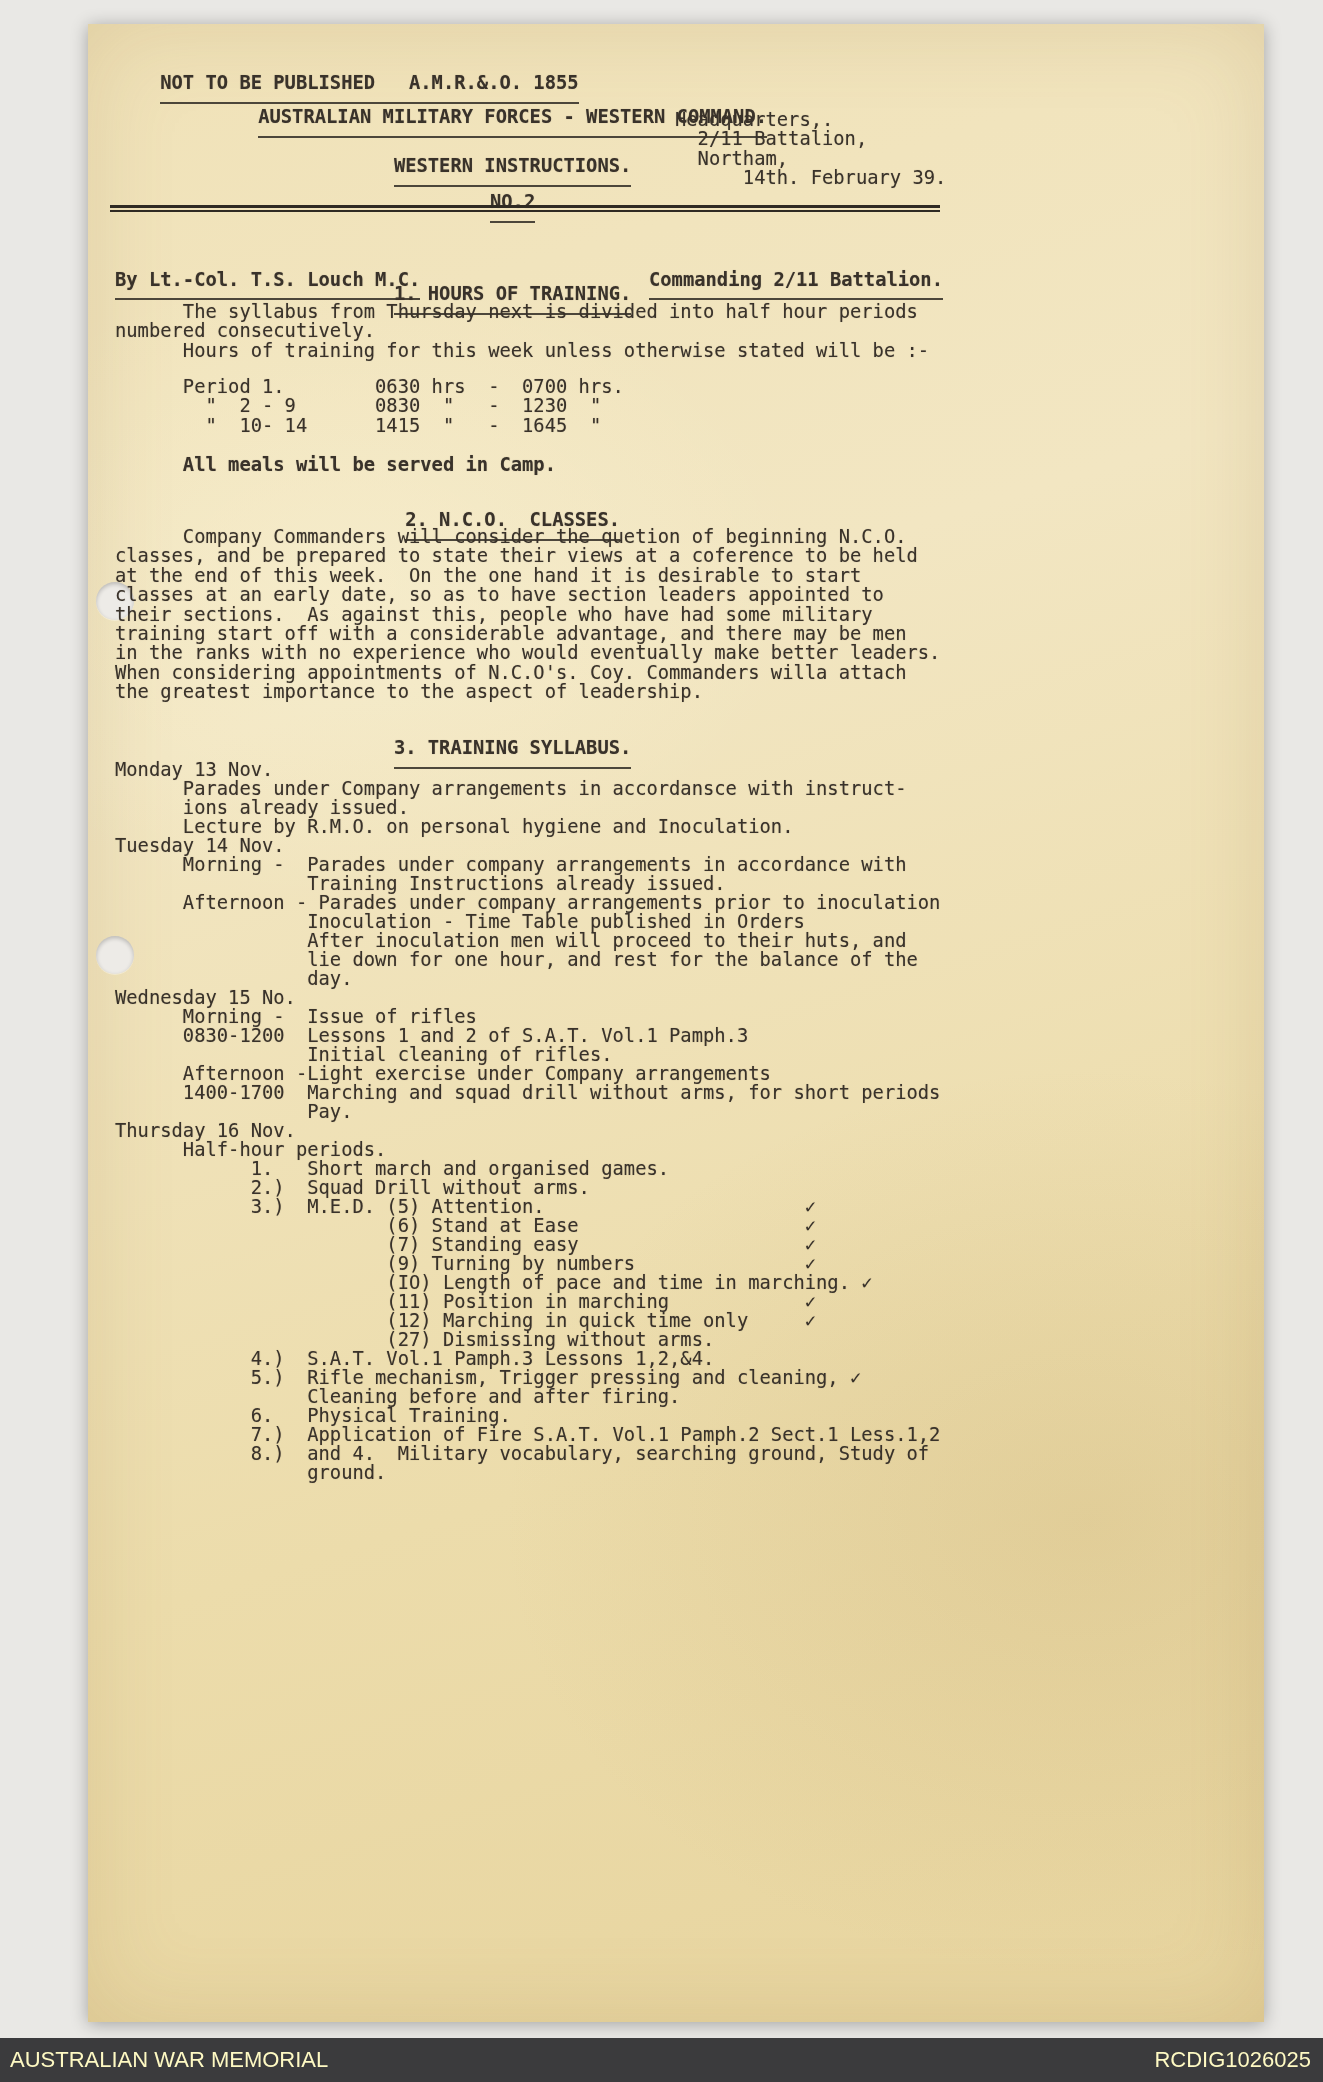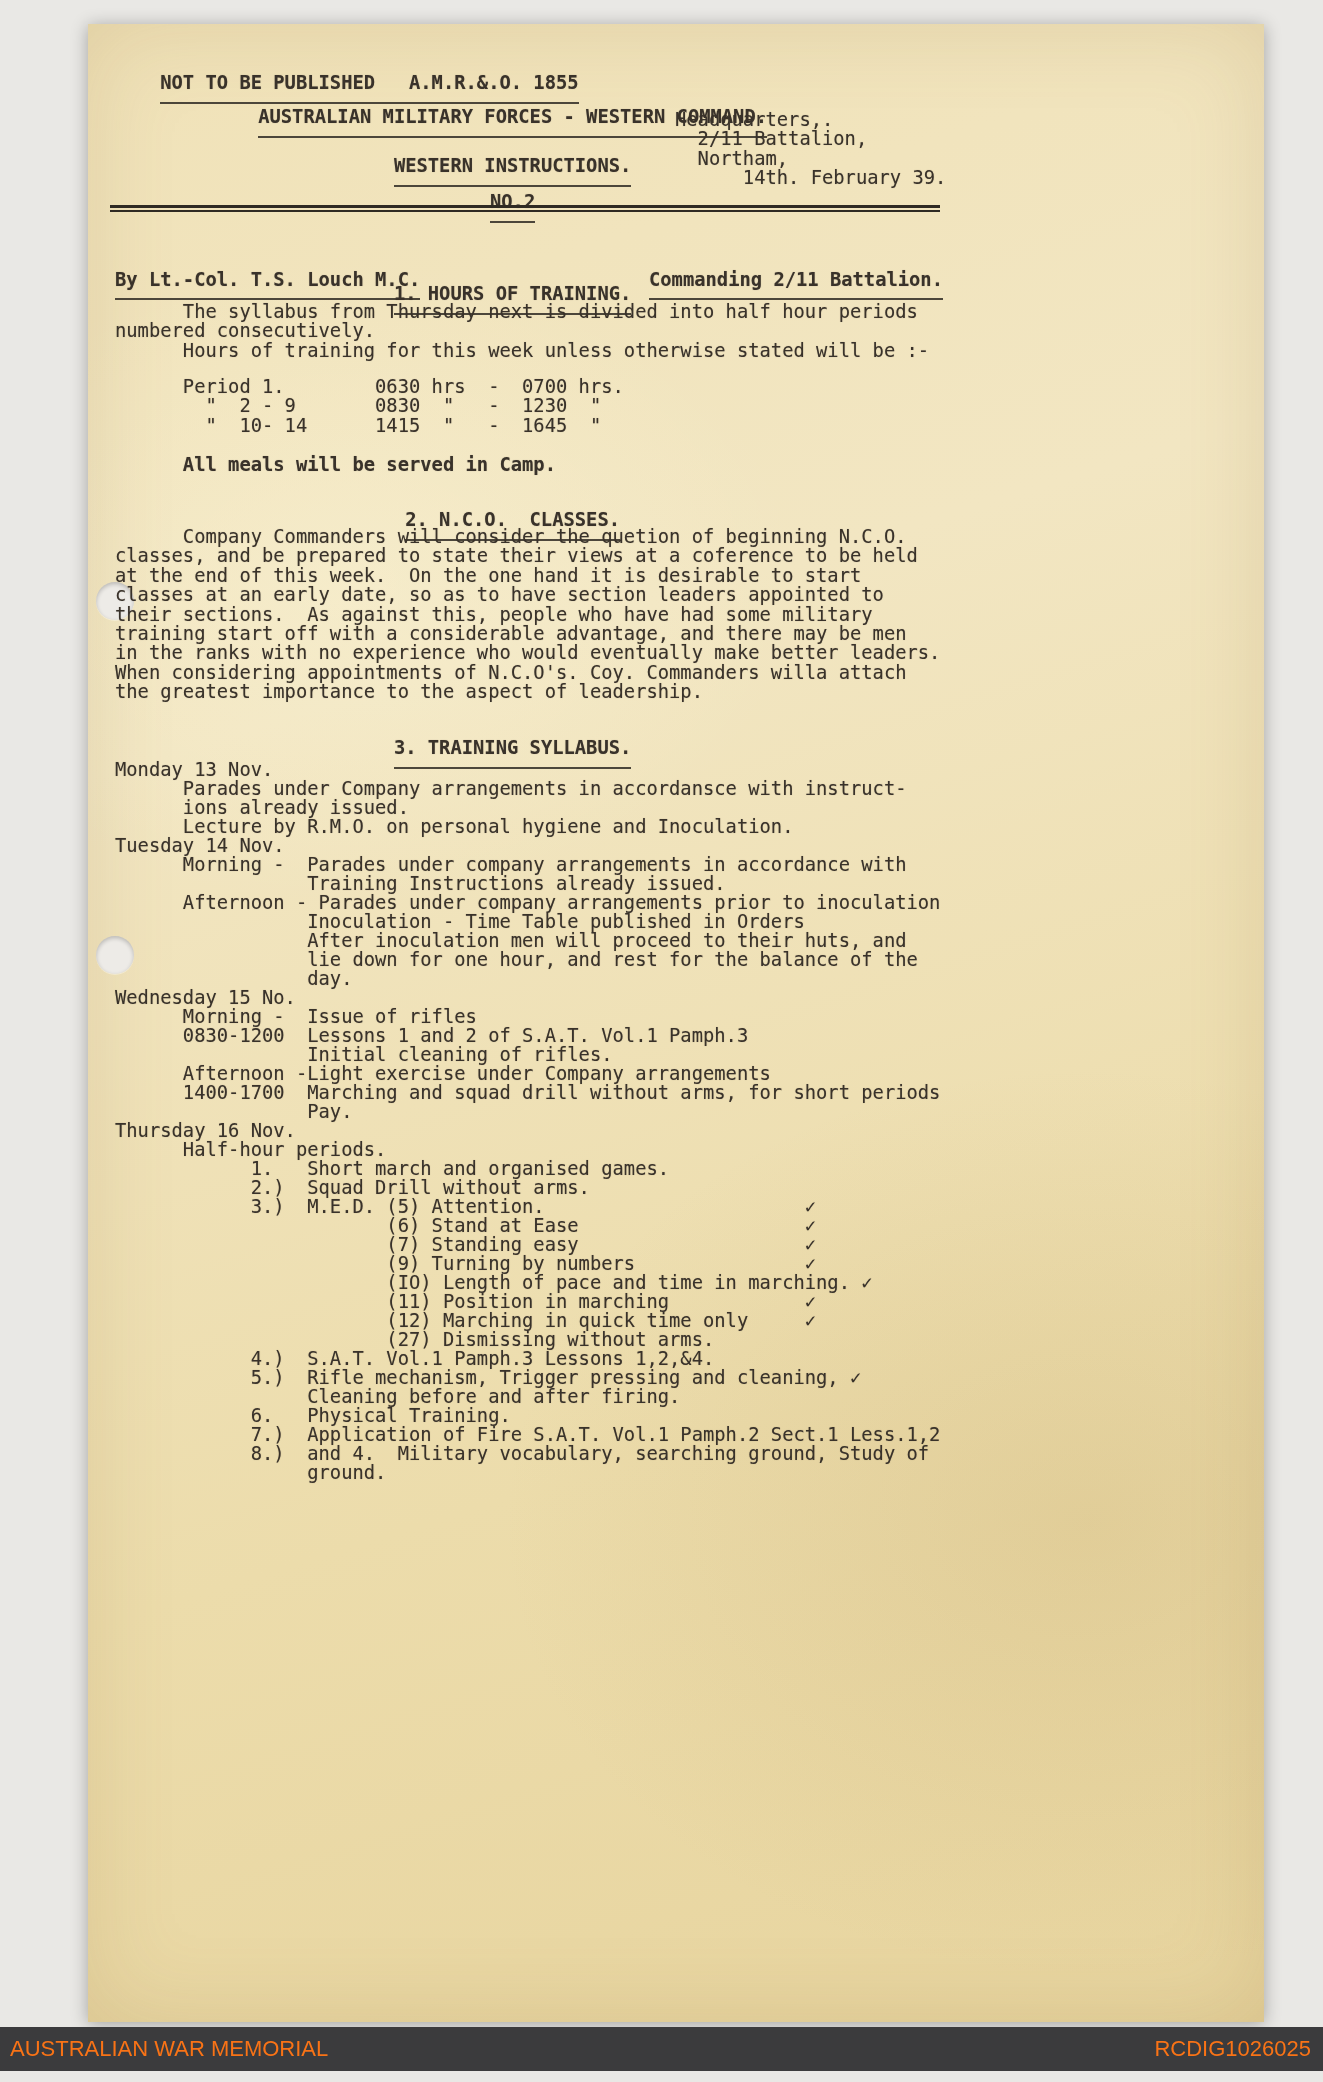--- a/index.html
+++ b/index.html
@@ -40,22 +40,22 @@
   .u { border-bottom:2px solid rgba(47,42,35,.85); padding-bottom:9px; }
   .syllabus { line-height:19.0px; }
 
   .rule {
     position:absolute; left:22px; top:181px; width:830px; height:7px;
     border-top:3px solid #2f2a23; border-bottom:2px solid #2f2a23;
   }
   .byline { left:27px; top:202px; width:828px; display:flex; justify-content:space-between;margin-top:44px; }
 
   .footerbar {
-    position:absolute; left:0; bottom:11px; width:1323px; height:44px;
-    background:#3b3b3d; color:#f97316;
+    position:absolute; left:0; bottom:0; width:1323px; height:44px;
+    background:#3b3b3d; color:#fef9c3;
     font-family:"Liberation Sans",sans-serif; font-size:22px;
     display:flex; justify-content:space-between; align-items:center;
     padding:0 12px 0 10px;
   }
 </style>
 </head>
 <body>
 
 <div class="paper">
   <div class="hole h1"></div>

